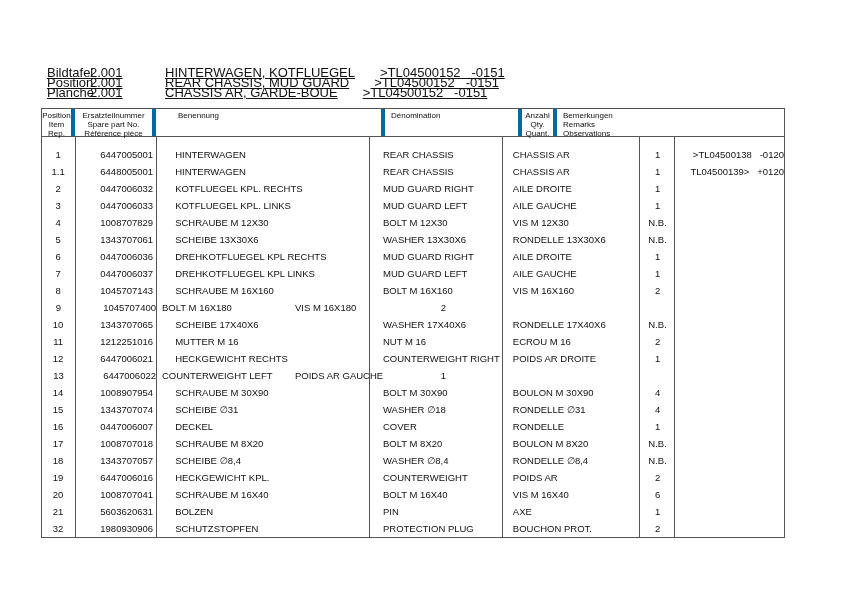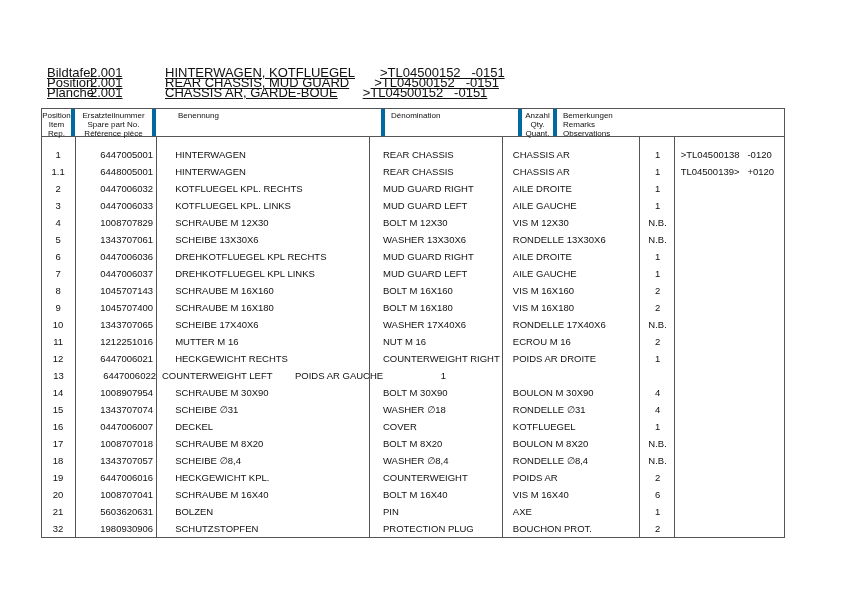--- a/index.html
+++ b/index.html
@@ -82,21 +82,21 @@
     align-items: center;
   }
   .cell { box-sizing: border-box; white-space: nowrap; overflow: hidden; }
 
   .w-pos  { width: 33px;  text-align: center; }
   .w-part { width: 81px;  text-align: right; }
   .w-de   { width: 213px; padding-left: 6px; margin-left: 16px; }
   .w-en   { width: 133px; padding-left: 6px; }
   .w-fr   { width: 137px; padding-left: 6px; }
   .w-qty  { width: 35px;  text-align: center; }
-  .w-rem  { width: 112px; padding-left: 6px; white-space: pre; }
+  .w-rem  { width: 112px; padding-left: 6px; white-space: pre; text-align: right; }
 </style>
 </head>
 <body>
 
 <div class="page-header">
   <div class="ph-line">
     <span class="ph-label">Bildtafel</span>
     <span class="ph-num">2.001</span>
     <span class="ph-title">HINTERWAGEN, KOTFLUEGEL</span>
     <span class="ph-code">&gt;TL04500152   -0151</span>
@@ -241,21 +241,20 @@
     <div class="cell w-de">SCHRAUBE M 16X160</div>
     <div class="cell w-en">BOLT M 16X160</div>
     <div class="cell w-fr">VIS M 16X160</div>
     <div class="cell w-qty">2</div>
     <div class="cell w-rem"></div>
   </div>
 
   <div class="row">
     <div class="cell w-pos">9</div>
     <div class="cell w-part">1045707400</div>
-    <div class="cell w-de">SCHRAUBE M 16X180</div>
     <div class="cell w-en">BOLT M 16X180</div>
     <div class="cell w-fr">VIS M 16X180</div>
     <div class="cell w-qty">2</div>
     <div class="cell w-rem"></div>
   </div>
 
   <div class="row">
     <div class="cell w-pos">10</div>
     <div class="cell w-part">1343707065</div>
     <div class="cell w-de">SCHEIBE 17X40X6</div>
@@ -312,21 +311,21 @@
     <div class="cell w-fr">RONDELLE ∅31</div>
     <div class="cell w-qty">4</div>
     <div class="cell w-rem"></div>
   </div>
 
   <div class="row">
     <div class="cell w-pos">16</div>
     <div class="cell w-part">0447006007</div>
     <div class="cell w-de">DECKEL</div>
     <div class="cell w-en">COVER</div>
-    <div class="cell w-fr">KOTFLUEGEL</div>
+    <div class="cell w-fr">RONDELLE</div>
     <div class="cell w-qty">1</div>
     <div class="cell w-rem"></div>
   </div>
 
   <div class="row">
     <div class="cell w-pos">17</div>
     <div class="cell w-part">1008707018</div>
     <div class="cell w-de">SCHRAUBE M 8X20</div>
     <div class="cell w-en">BOLT M 8X20</div>
     <div class="cell w-fr">BOULON M 8X20</div>

